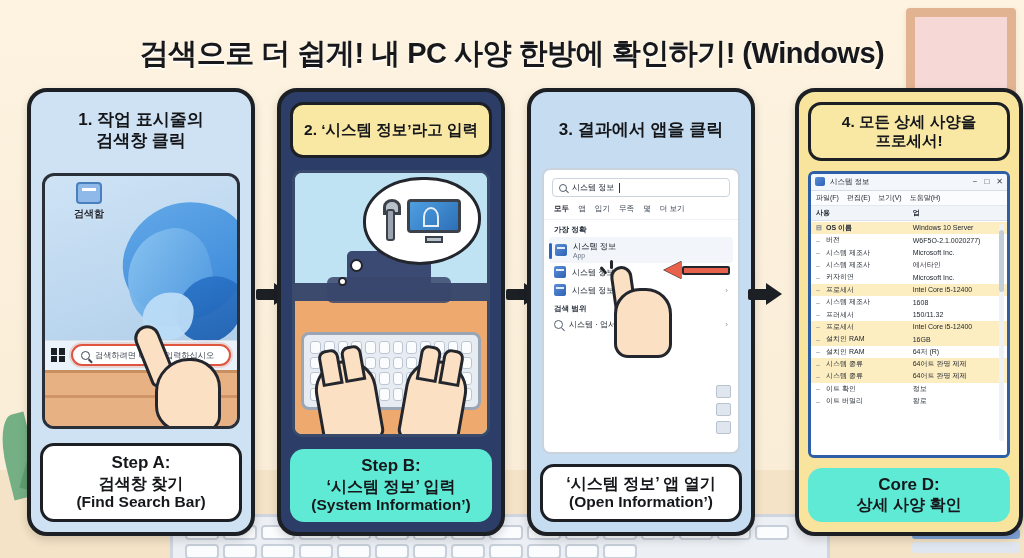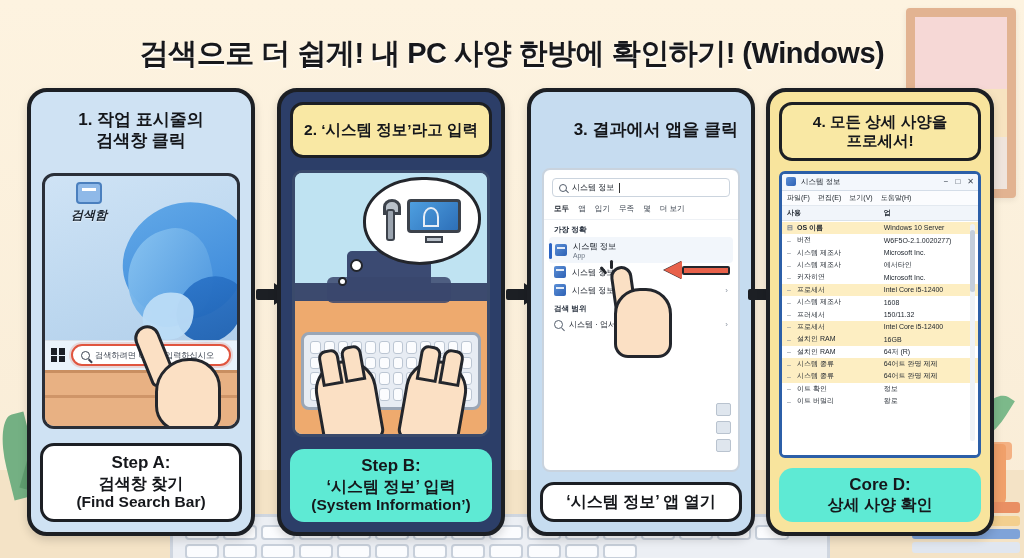--- a/index.html
+++ b/index.html
@@ -58,30 +58,30 @@
   #panels { position:absolute; left:0; top:88px; width:1024px; height:450px; }
   .panel {
     position:absolute; top:0; width:228px; height:448px;
     border:4px solid #1c1f24; border-radius:20px;
     display:flex; flex-direction:column; overflow:hidden;
     box-shadow:0 4px 10px rgba(0,0,0,.15);
   }
   .panel.p1 { left:27px;  background:#cfe2f3; }
   .panel.p2 { left:277px; background:#2c3e68; }
   .panel.p3 { left:527px; background:#c6dcf0; }
-  .panel.p4 { left:766px; background:#f8e49d; }
+  .panel.p4 { left:795px; background:#f8e49d; }
 
   .panel-head {
     margin:10px 9px 6px; padding:7px 4px; border-radius:13px;
     border:3px solid #1c1f24; background:#f9e8a4;
     font-size:15.5px; font-weight:bold; line-height:1.25; text-align:center; color:#15171b;
     min-height:56px; display:flex; align-items:center; justify-content:center;
   }
   .panel.p1 .panel-head { background:transparent; border:none; color:#14161a; font-size:17px; }
-  .panel.p3 .panel-head { background:transparent; border:none; color:#14161a; font-size:17px;justify-content:flex-end; }
+  .panel.p3 .panel-head { background:transparent; border:none; color:#14161a; font-size:17px; }
 
   .panel-body { flex:1; margin:0 9px; position:relative; }
 
   .panel-foot {
     margin:6px 9px 10px; padding:7px 4px; border-radius:14px;
     border:3px solid #1c1f24; text-align:center;
     font-size:17px; font-weight:bold; line-height:1.22; color:#15171b;
   }
   .panel.p1 .panel-foot, .panel.p3 .panel-foot { background:#ffffff; }
   .panel.p2 .panel-foot, .panel.p4 .panel-foot { background:#5eead4; border:none; }
@@ -106,21 +106,21 @@
   .bl1 { width:120px; height:120px; right:10px; top:18px; background:linear-gradient(135deg,#5fa8e8,#2f7fd6); transform:rotate(18deg); }
   .bl2 { width:86px; height:96px; right:42px; top:48px; background:linear-gradient(135deg,#8cc6f2,#4a94dd); transform:rotate(-14deg); }
   .bl3 { width:62px; height:70px; right:14px; top:92px; background:linear-gradient(135deg,#2d77cc,#1d5fae); transform:rotate(26deg); }
   .bl4 { width:50px; height:48px; right:62px; top:110px; background:#bcdcf7; transform:rotate(8deg); }
   .desk-icon { position:absolute; left:18px; top:6px; width:52px; text-align:center; }
   .desk-icon .glyph {
     width:26px; height:22px; margin:0 auto 3px; background:#8fb9e8; border-radius:4px;
     border:2px solid #4a7fbe; position:relative;
   }
   .desk-icon .glyph:after { content:""; position:absolute; left:4px; top:4px; width:14px; height:3px; background:#fff; }
-  .desk-icon .lbl { font-size:12px; color:#1c2530; font-weight:bold; text-shadow:0 1px 1px rgba(255,255,255,.6);font-style:italic; }
+  .desk-icon .lbl { font-size:10px; color:#1c2530; font-weight:bold; text-shadow:0 1px 1px rgba(255,255,255,.6); }
   .taskbar {
     position:absolute; left:0; right:0; bottom:56px; height:30px;
     background:rgba(238,245,252,.92); display:flex; align-items:center; padding:0 6px; gap:6px;
     border-top:1px solid rgba(0,0,0,.07);
   }
   .win-logo { width:14px; height:14px; display:grid; grid-template-columns:1fr 1fr; grid-template-rows:1fr 1fr; gap:1.6px; }
   .win-logo b { background:#1b1f26; display:block; }
   .searchbox {
     flex:1; height:22px; border:2px solid #e0553f; border-radius:11px; background:#fff;
     display:flex; align-items:center; gap:5px; padding:0 8px;
@@ -510,20 +510,21 @@
               <b></b>
               <b></b>
             </div>
           <div class="fing"></div>
             <div class="palm"></div>
         </div>
       </div>
     </div>
     <div class="panel-foot">
       <div class="ln2">‘시스템 정보’ 앱 열기</div>
+      <div class="ln3">(Open Information’)</div>
     </div>
   </div>
 
   <div class="arrow a3">
       <div class="shaft"></div>
       <div class="head"></div>
     </div>
 
   <div class="panel p4">
     <div class="panel-head">

